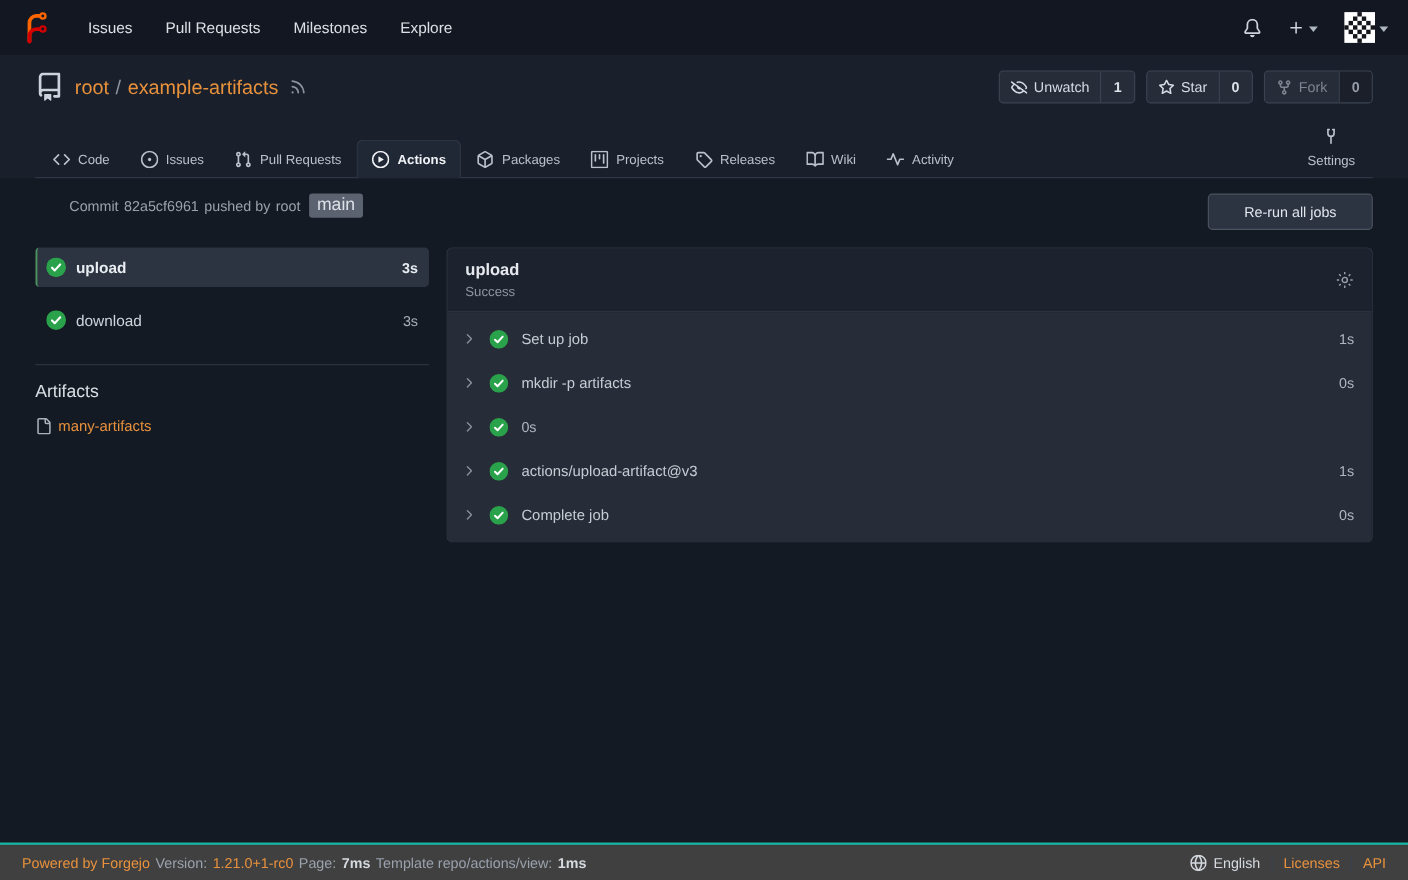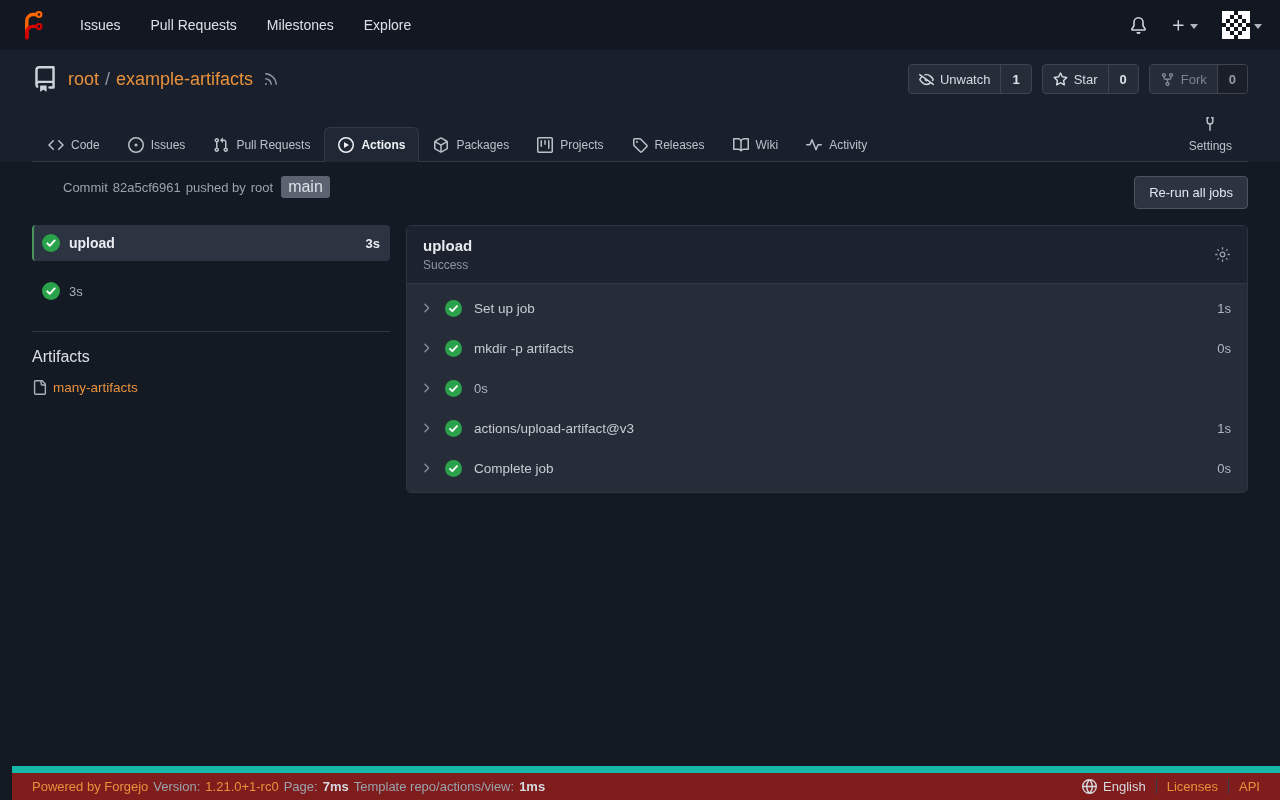--- a/index.html
+++ b/index.html
@@ -66,21 +66,21 @@
   .run-title-block { display: flex; flex-direction: column; gap: 6px; }
   .run-title { display: flex; align-items: center; gap: 9px; }
   .run-title h2 { font-size: 19px; font-weight: 700; color: #eceff2; }
   .commit-line { margin-left: 31px; font-size: 13px; color: #9aa2ac; display: flex; align-items: center; gap: 5px; }
   .branch-badge {
     background: #5b6270; color: #dde1e8; font-size: 16px;
     padding: 2px 7px; border-radius: 3px; margin-left: 3px;
   }
   .rerun-btn {
     margin-left: auto; background: #2c3441; border: 1px solid #4b5463;
-    color: #e2e7ee; font-size: 13px; padding: 8px 14px; border-radius: 4px;
+    color: #e2e7ee; font-size: 13px; padding: 8px 32px; border-radius: 4px;
     font-family: inherit; cursor: pointer;
   }
 
   .columns { display: flex; gap: 16px; align-items: flex-start; }
 
   
   .jobs-sidebar { width: 358px; flex: none; }
   .job-row {
     height: 36px; display: flex; align-items: center; gap: 9px;
     padding: 0 10px; border-radius: 4px; margin-bottom: 12px;
@@ -108,23 +108,23 @@
   .panel-job-status { font-size: 12px; color: #8f97a2; }
   .panel-gear { margin-left: auto; color: #9aa2ad; cursor: pointer; }
   .steps { background: #272d38; padding: 4px 0; }
   .step-row { height: 40px; display: flex; align-items: center; gap: 12px; padding: 0 16px 0 12px; cursor: pointer; }
   .step-row .chev { color: #868e99; }
   .step-row .step-name { flex: 1; font-size: 13.5px; color: #c6ccd4; }
   .step-row .step-duration { font-size: 13px; color: #b0b7c1; }
 
   
   .footer {
-    flex: none; height: 34px; background: #7f1d1d; border-top: 7px solid #14b8a6;
+    flex: none; height: 34px; background: #404040; border-top: 2px solid #14b8a6;
     display: flex; align-items: center; justify-content: space-between;
-    padding: 0 20px; font-size: 13px; color: #9aa2ad; margin-left: 12px;
+    padding: 0 20px; font-size: 13px; color: #9aa2ad;
   }
   .footer-left { display: flex; align-items: center; gap: 5px; }
   .footer-left a { color: #e8913c; }
   .footer strong { color: #d5dae0; font-weight: 700; }
   .footer-right { display: flex; align-items: center; }
   .footer-right .lang { display: flex; align-items: center; gap: 6px; color: #d5dae0; }
   .footer-right a { color: #e8913c; }
   .fsep { width: 1px; height: 15px; background: #3a4250; margin: 0 10px; }
 
   .check-circle { flex: none; }
@@ -323,20 +323,21 @@
             <path d="M4.7 8.3l2.2 2.2 4.4-4.8" stroke="#ffffff" stroke-width="1.7" fill="none" stroke-linecap="round" stroke-linejoin="round"></path>
           </svg>
         <span class="job-name">upload</span>
         <span class="job-duration">3s</span>
       </div>
       <div class="job-row">
         <svg class="check-circle" width="18" height="18" viewBox="0 0 16 16">
             <circle cx="8" cy="8" r="8" fill="#2aa24b"></circle>
             <path d="M4.7 8.3l2.2 2.2 4.4-4.8" stroke="#ffffff" stroke-width="1.7" fill="none" stroke-linecap="round" stroke-linejoin="round"></path>
           </svg>
+        <span class="job-name">download</span>
         <span class="job-duration">3s</span>
       </div>
       <hr class="sidebar-divider">
       <h3 class="artifacts-heading">Artifacts</h3>
       <div class="artifact-item">
         <svg class="file-icon" width="15" height="15" viewBox="0 0 16 16" fill="currentColor">
             <path d="M2 1.75C2 .784 2.784 0 3.75 0h6.586c.464 0 .909.184 1.237.513l2.914 2.914c.329.328.513.773.513 1.237v9.586A1.75 1.75 0 0 1 13.25 16h-9.5A1.75 1.75 0 0 1 2 14.25Zm1.75-.25a.25.25 0 0 0-.25.25v12.5c0 .138.112.25.25.25h9.5a.25.25 0 0 0 .25-.25V6h-2.75A1.75 1.75 0 0 1 9 4.25V1.5Zm6.75.062V4.25c0 .138.112.25.25.25h2.688l-.011-.013-2.914-2.914Z"></path>
           </svg>
         <a>many-artifacts</a>
       </div>

